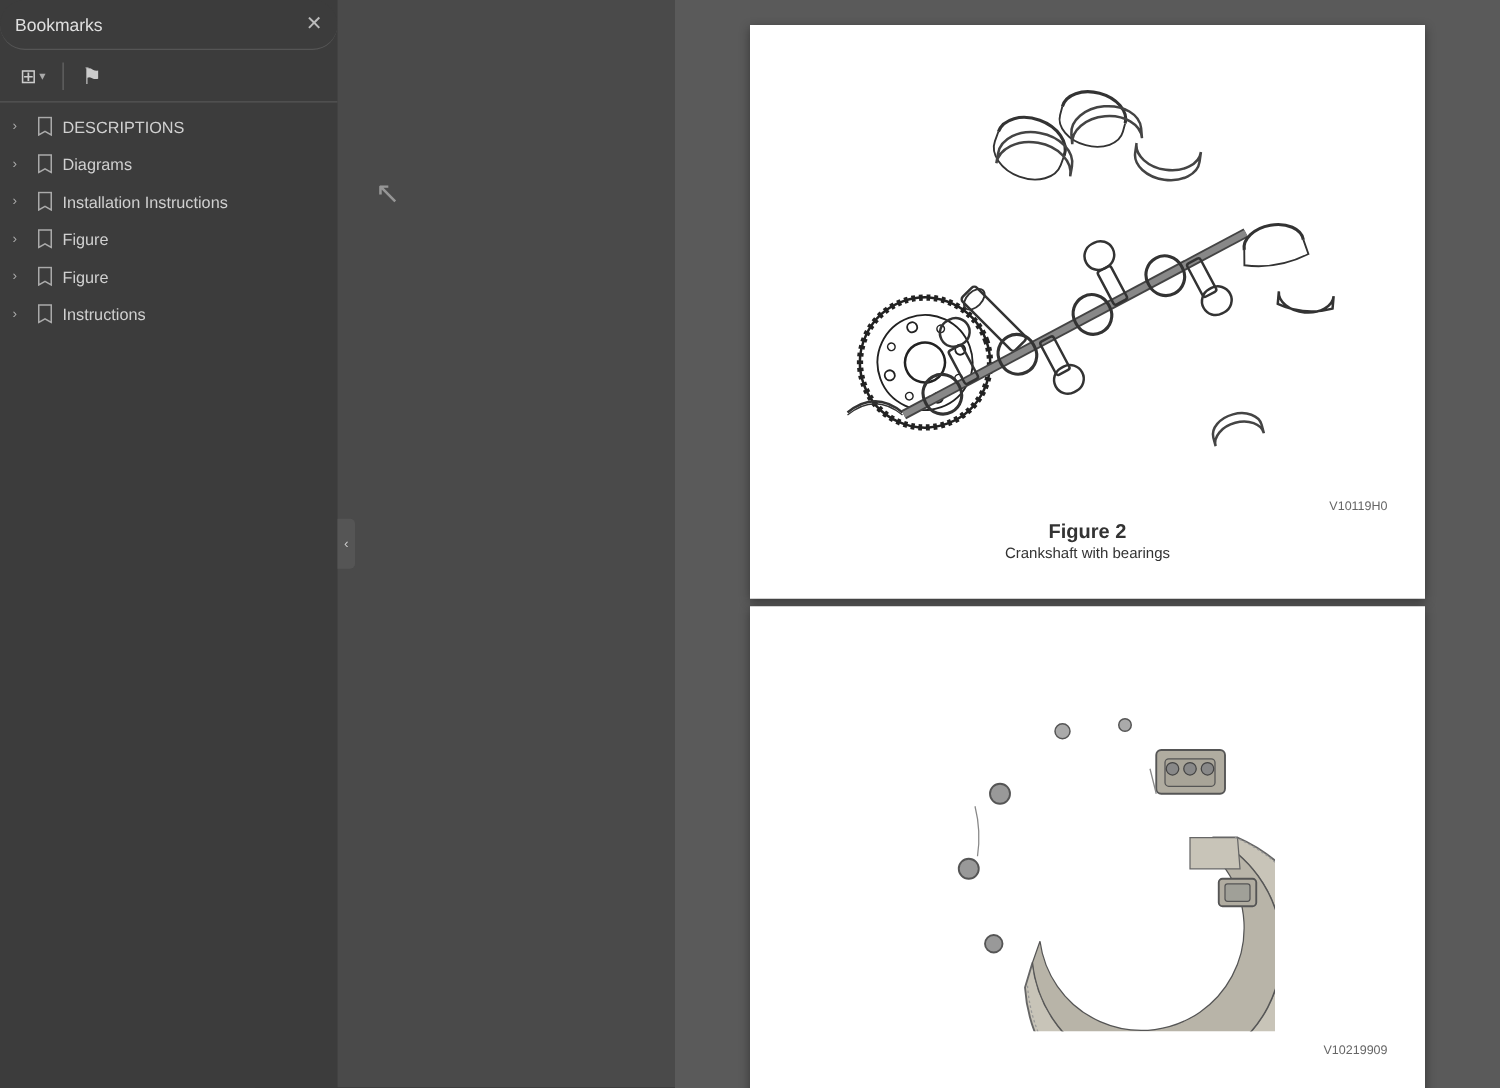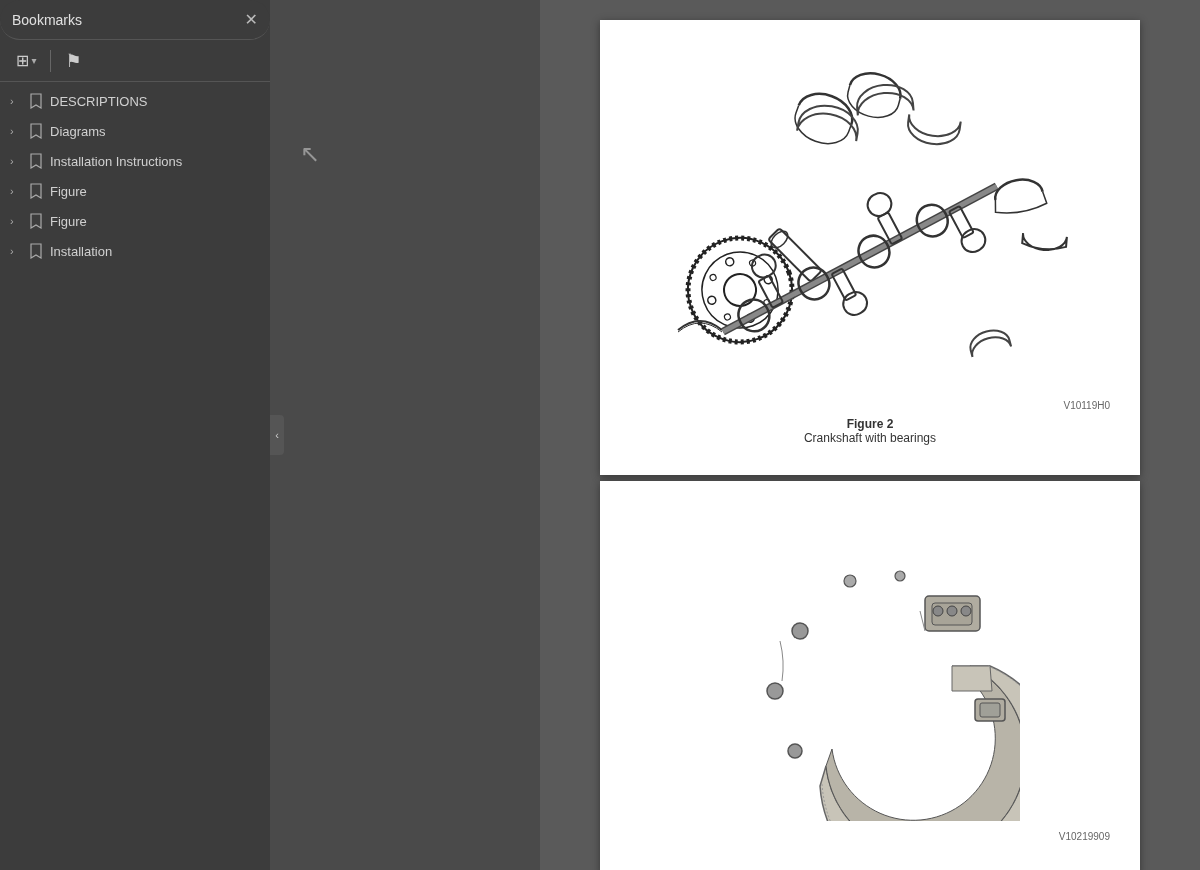--- a/index.html
+++ b/index.html
@@ -204,21 +204,21 @@
 
     .figure-caption {
       font-size: 12px;
       color: #333;
       text-align: center;
       margin-top: 4px;
     }
 
     .figure-caption-bold {
       font-weight: 700;
-      font-size: 12px;
+      font-size: 16px;
     }
 
     
     .crankshaft-svg {
       width: 460px;
       height: 340px;
     }
 
     .brake-disc-svg {
       width: 300px;
@@ -325,21 +325,21 @@
       <span class="bookmark-label">Figure</span>
     </div>
 
     <div class="bookmark-item">
       <span class="bookmark-chevron">›</span>
       <span class="bookmark-icon">
         <svg width="14" height="16" viewBox="0 0 14 16" fill="none">
           <path d="M2 1h10v14l-5-3-5 3V1z" stroke="#aaa" stroke-width="1.2" fill="none"></path>
         </svg>
       </span>
-      <span class="bookmark-label">Installation</span>
+      <span class="bookmark-label">Instructions</span>
     </div>
 
   </div>
 
   <div class="collapse-handle">‹</div>
 </div>
 
 <div class="middle-area">
   <span class="cursor-icon" style="font-size:24px; color:#aaa;">↖</span>
 </div>

